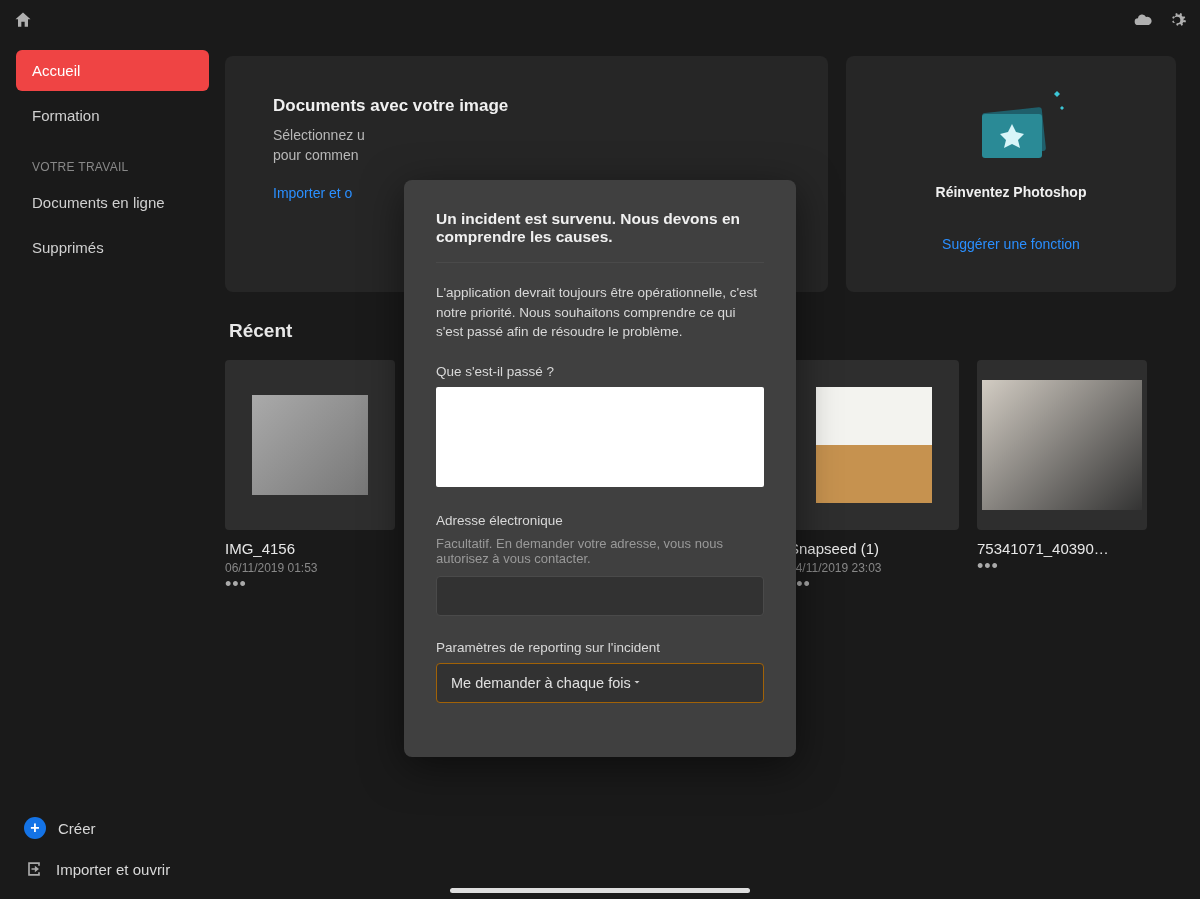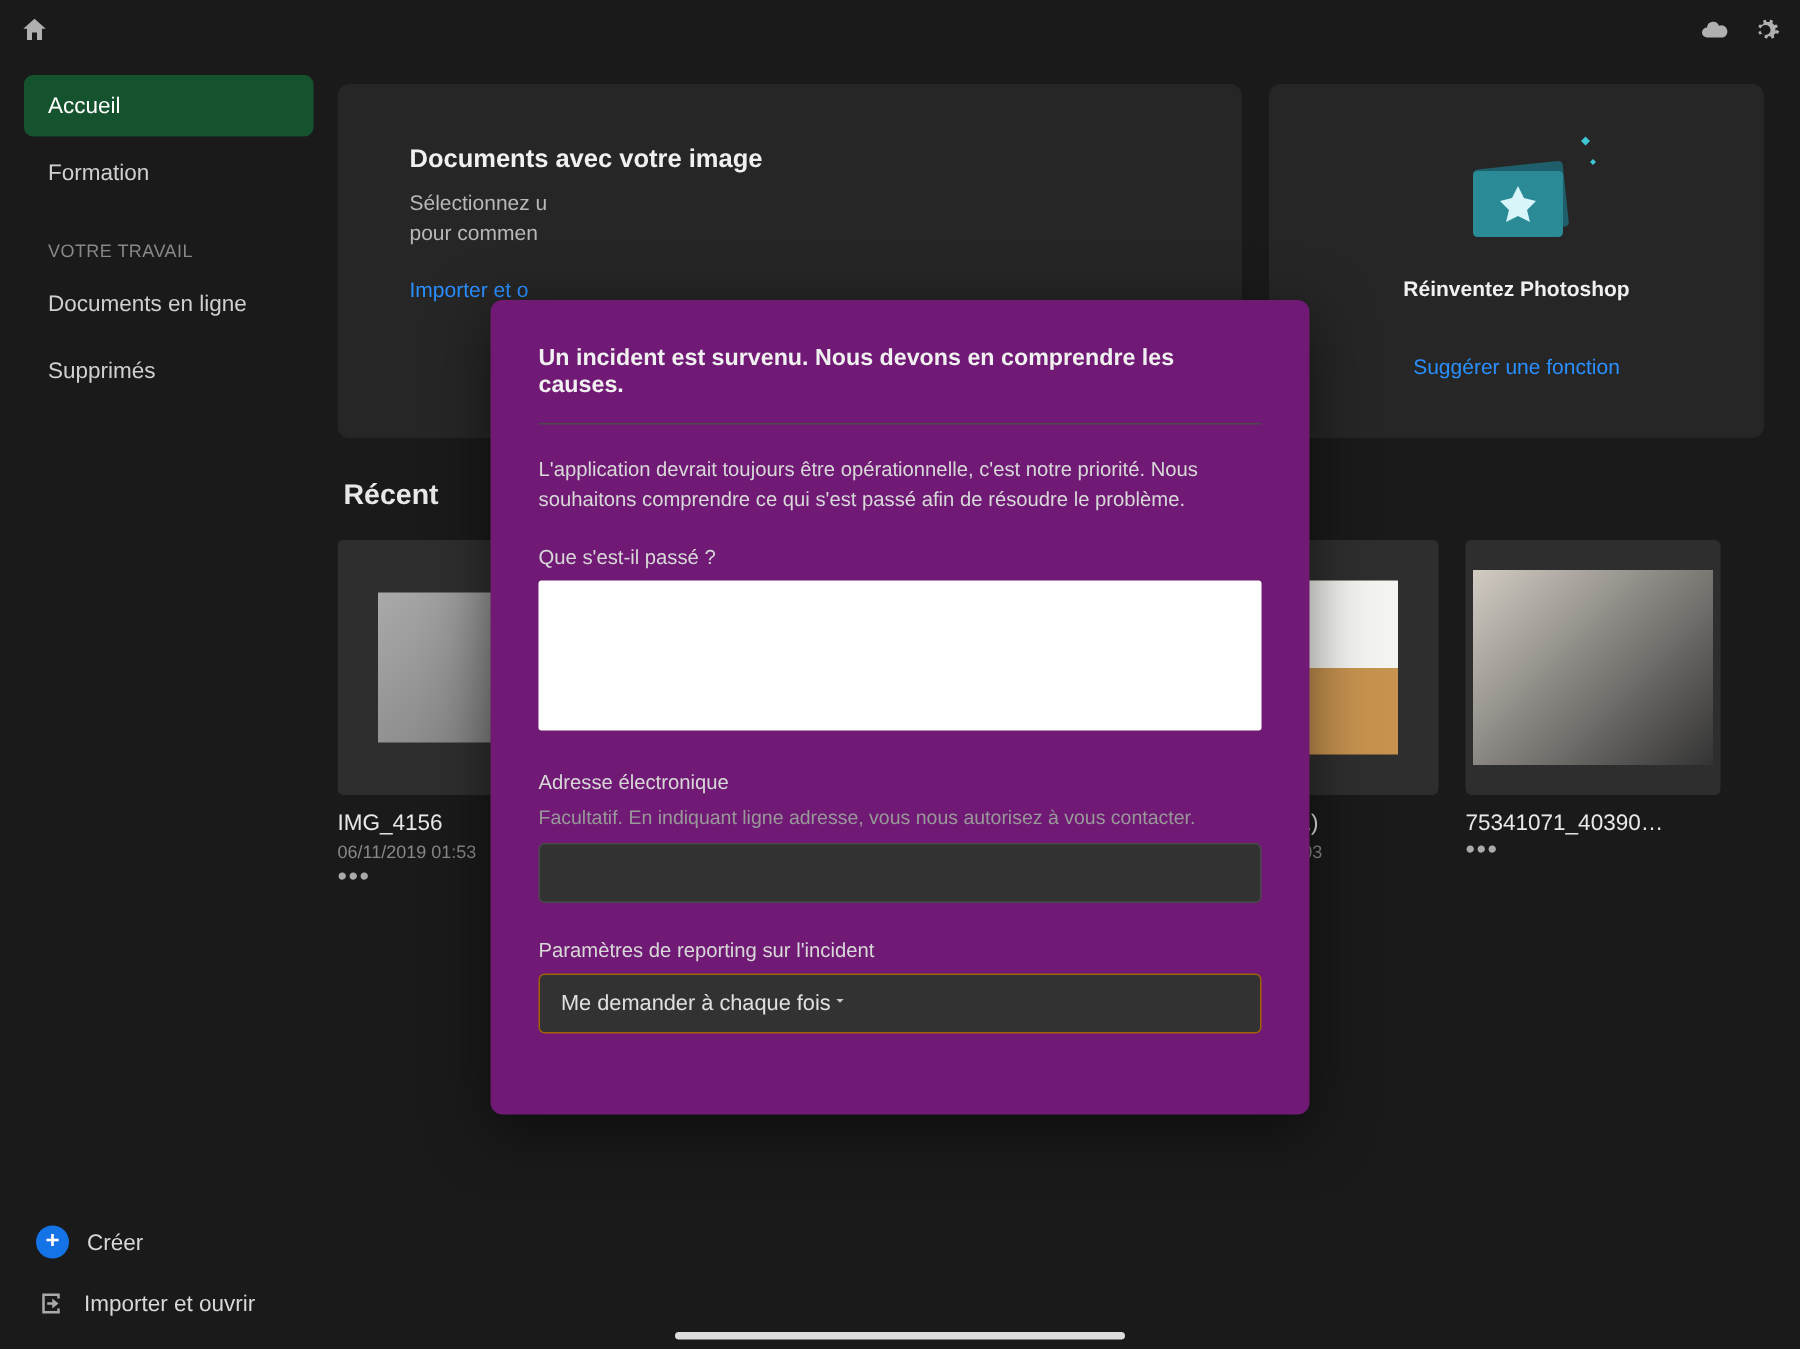--- a/index.html
+++ b/index.html
@@ -30,21 +30,21 @@
 
 .sidebar { width: 225px; padding: 10px 16px; display: flex; flex-direction: column; }
 .nav-item {
   padding: 12px 16px;
   font-size: 15px;
   color: #d0d0d0;
   border-radius: 6px;
   cursor: pointer;
   margin-bottom: 4px;
 }
-.nav-item.active { background: #14532d; color: #fff; }
+.nav-item.active { background: #ef4444; color: #fff; }
 .section-label {
   font-size: 12px;
   color: #888;
   padding: 20px 16px 8px;
   letter-spacing: 0.3px;
 }
 .sidebar-spacer { flex: 1; }
 .sidebar-action {
   display: flex; align-items: center; gap: 12px;
   padding: 10px 8px;
@@ -100,27 +100,26 @@
 .more-icon { color: #aaa; cursor: pointer; font-size: 18px; line-height: 1; letter-spacing: 1px; }
 
 
 .overlay {
   position: absolute; inset: 0;
   display: flex; align-items: flex-start; justify-content: center;
   padding-top: 180px;
   pointer-events: none;
 }
 .modal {
-  width: 546px;
-  background: #701a75;
+  width: 392px;
+  background: #404040;
   border-radius: 8px;
   padding: 30px 32px 28px;
   box-shadow: 0 10px 40px rgba(0,0,0,0.5);
   pointer-events: auto;
-  margin-top: 20px;
 }
 .modal h3 { font-size: 15.5px; font-weight: 600; color: #f0f0f0; margin-bottom: 16px; }
 .modal-divider { height: 1px; background: #4a4a4a; margin-bottom: 20px; }
 .modal p.body { font-size: 13.5px; color: #d8d8d8; line-height: 1.45; margin-bottom: 22px; }
 .modal label { font-size: 13.5px; color: #d8d8d8; display: block; margin-bottom: 8px; }
 .modal .hint { font-size: 13px; color: #999; margin-bottom: 10px; }
 .modal textarea {
   width: 100%; height: 100px;
   background: #fff; border: none; border-radius: 2px;
   resize: none; margin-bottom: 22px;
@@ -304,21 +303,21 @@
 <div class="overlay">
   <div class="modal">
     <h3>Un incident est survenu. Nous devons en comprendre les causes.</h3>
     <div class="modal-divider"></div>
     <p class="body">L'application devrait toujours être opérationnelle, c'est notre priorité. Nous souhaitons comprendre ce qui s'est passé afin de résoudre le problème.</p>
 
     <label>Que s'est-il passé ?</label>
     <textarea style=""></textarea>
 
     <label>Adresse électronique</label>
-    <p class="hint">Facultatif. En indiquant ligne adresse, vous nous autorisez à vous contacter.</p>
+    <p class="hint">Facultatif. En demander votre adresse, vous nous autorisez à vous contacter.</p>
     <input type="text" style="">
 
     <label>Paramètres de reporting sur l'incident</label>
     <div class="dd">
       <span>Me demander à chaque fois</span>
       <span>
         <svg width="12" height="12" viewBox="0 0 24 24" fill="#ccc">
             <path d="M7 10l5 5 5-5z"></path>
           </svg>
       </span>

